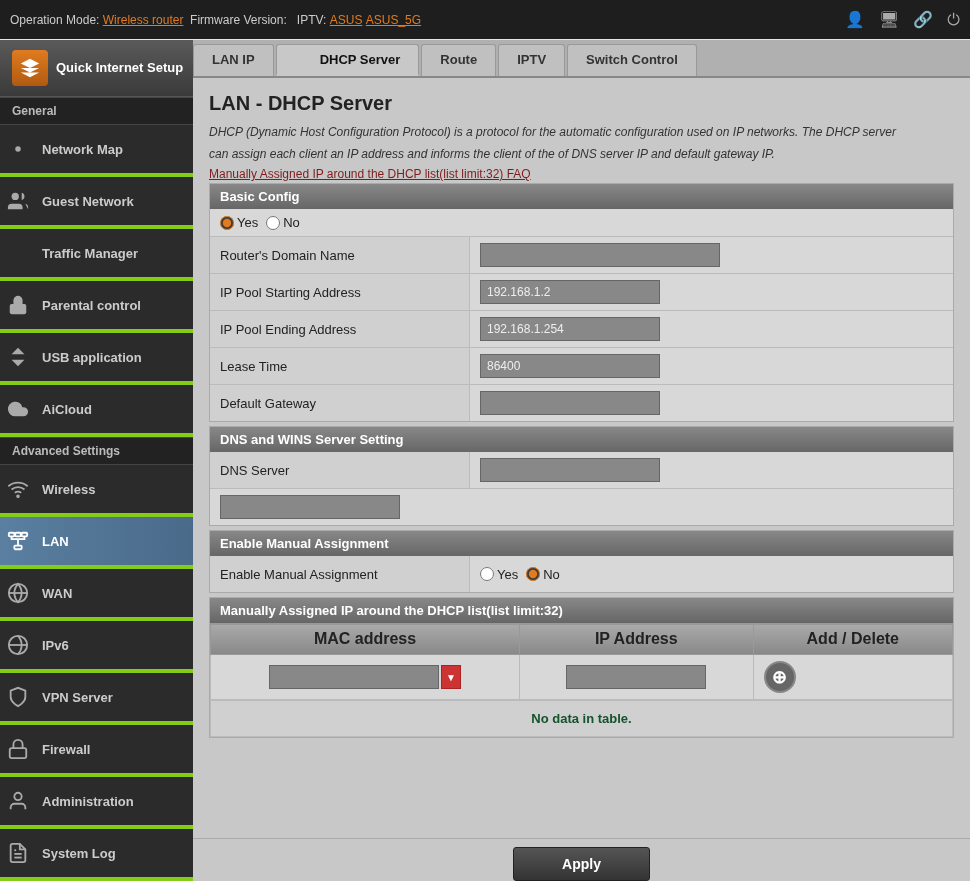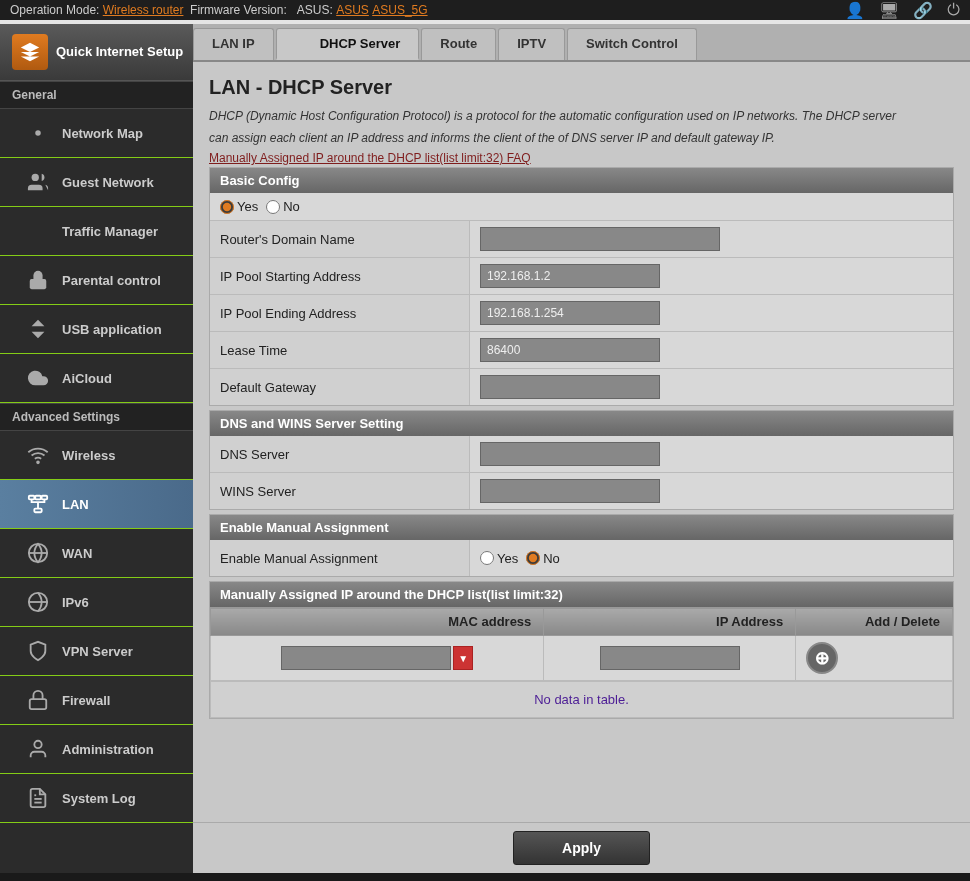--- a/index.html
+++ b/index.html
@@ -8,27 +8,27 @@
       height: 881px;
       font-family: Arial, sans-serif;
       font-size: 13px;
       background: #1a1a1a;
       overflow: hidden;
     }
 
     
     #topbar {
       background: #1e1e1e;
-      height: 24px;
+      height: 40px;
       display: flex;
       align-items: center;
       padding: 0 10px;
       color: #ccc;
       font-size: 12px;
-      border-bottom: 4px solid #e5e5e5;
+      border-bottom: 1px solid #e5e5e5;
     }
     #topbar .top-icons {
       margin-left: auto;
       display: flex;
       gap: 14px;
       align-items: center;
     }
     #topbar .top-icon {
       color: #aaa;
       font-size: 16px;
@@ -87,24 +87,24 @@
       padding: 6px 12px;
       font-weight: bold;
       border-top: 1px solid #444;
       border-bottom: 1px solid #444;
     }
 
     .sidebar-item {
       display: flex;
       align-items: center;
       gap: 10px;
-      padding: 10px 24px;
+      padding: 10px 4px;
       color: #ccc;
       cursor: pointer;
-      border-bottom: 1px solid #84cc16;
+      border-bottom: 4px solid #84cc16;
       font-size: 13px;
       font-weight: bold;
       transition: background 0.1s;
     }
     .sidebar-item.active {
       background: linear-gradient(to right, #5a7fa0, #4a6a8a);
       color: white;
       position: relative;
     }
     .sidebar-item.active::after {
@@ -274,24 +274,24 @@
     
     .manual-table {
       width: 100%;
       border-collapse: collapse;
       margin-top: 0;
     }
     .manual-table th {
       background: linear-gradient(to bottom, #aaa, #888);
       color: #222;
       font-weight: bold;
-      font-size: 13px;
-      padding: 6px 12px;
+      font-size: 16px;
+      padding: 6px 22px;
       border: 1px solid #999;
-      text-align: right;
+      text-align: center;
     }
     .manual-table td {
       padding: 6px 10px;
       border: 1px solid #bbb;
       background: #d8d8d8;
       text-align: center;
     }
 
     .mac-input-wrapper {
       display: flex;
@@ -339,25 +339,26 @@
       align-items: center;
       justify-content: center;
       cursor: pointer;
       color: white;
       font-size: 18px;
       font-weight: bold;
     }
 
     .no-data {
       text-align: center;
-      color: #4c1d95;
+      color: #14532d;
       padding: 10px;
       font-size: 13px;
       background: #d0d0d0;
       border: 1px solid #bbb;
+      font-weight: bold;
     }
 
     
     #apply-bar {
       padding: 8px 16px;
       display: flex;
       justify-content: center;
       background: #c8c8c8;
       border-top: 1px solid #aaa;
     }
@@ -378,21 +379,21 @@
 </head>
 <body>
 
 <div id="topbar">
   <span>Operation Mode:</span>
   &nbsp;
   <a>Wireless router</a>
   &nbsp;&nbsp;
   <span>Firmware Version:</span>
   &nbsp;&nbsp;&nbsp;
-  <span>ASUS:</span>
+  <span>IPTV:</span>
   &nbsp;
   <a>ASUS</a>
   &nbsp;
   <a>ASUS_5G</a>
 
   <div class="top-icons">
     <span class="top-icon green">👤</span>
     <span class="top-icon">🖥</span>
     <span class="top-icon green">🔗</span>
     <span class="top-icon">⏻</span>
@@ -640,21 +641,20 @@
         <div class="section-header">DNS and WINS Server Setting</div>
 
         <div class="config-row">
           <div class="config-label">DNS Server</div>
           <div class="config-value">
             <input type="text" class="config-input" value="" style="">
           </div>
         </div>
 
         <div class="config-row">
-          <div class="config-label">WINS Server</div>
           <div class="config-value">
             <input type="text" class="config-input" value="" style="">
           </div>
         </div>
       </div>
 
       <div class="config-section">
         <div class="section-header">Enable Manual Assignment</div>
 
         <div class="config-row">

